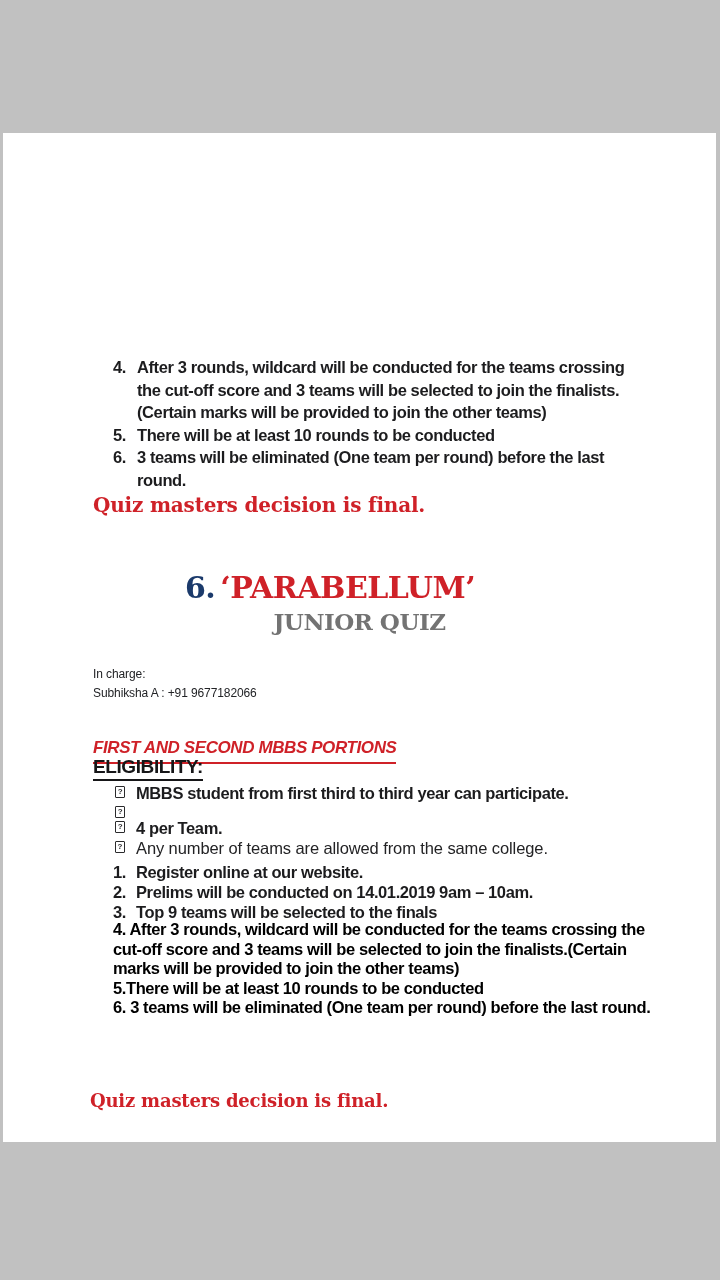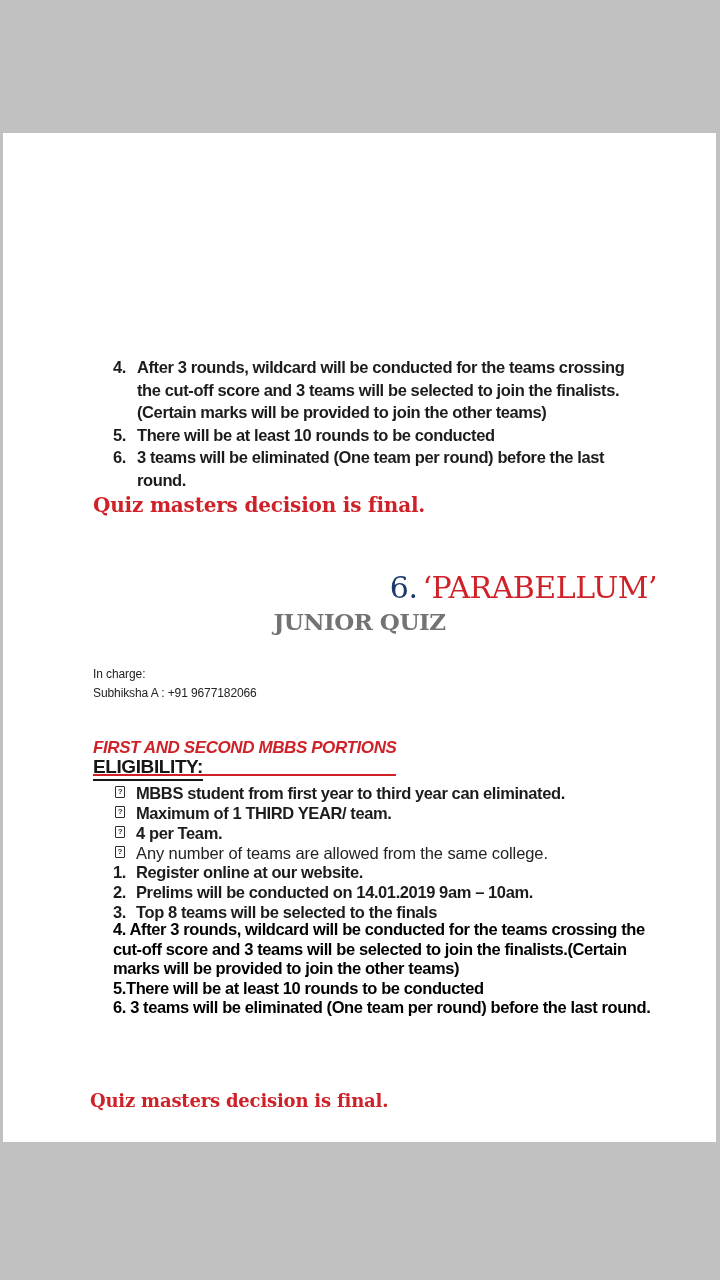--- a/index.html
+++ b/index.html
@@ -32,43 +32,43 @@
     font-size:20px;line-height:25px;color:#cf2128;letter-spacing:-0.2px;
   }
   .red-note-2{
     position:absolute;left:87px;top:956px;
     font-family:"DejaVu Serif", serif;font-weight:bold;
     font-size:18px;line-height:23px;color:#cf2128;letter-spacing:-0.2px;
   }
   
   .title-line1{
     position:absolute;left:0;top:438px;width:654px;
-    text-align:right;font-family:"DejaVu Serif", serif;
-    font-weight:normal;font-size:30px;line-height:33px;
+    text-align:center;font-family:"DejaVu Serif", serif;
+    font-weight:bold;font-size:30px;line-height:33px;
     color:#1b3a6b;letter-spacing:-0.5px;
   }
   .title-line1 .quiz-name{color:#cf2128;margin-left:5px;}
   .title-line2{
     position:absolute;left:0;top:476px;width:713px;
     text-align:center;font-family:"DejaVu Serif", serif;
     font-weight:bold;font-size:23px;line-height:26px;
     color:#737373;letter-spacing:-0.5px;
   }
   
   .in-charge{
     position:absolute;left:90px;top:532px;
     font-size:12px;line-height:19px;color:#222326;letter-spacing:-0.1px;
   }
   
   .portions-heading{
     position:absolute;left:90px;top:605px;
     font-size:17px;font-weight:bold;font-style:italic;
     color:#cf2128;letter-spacing:-0.4px;
   }
-  .portions-heading span{border-bottom:2px solid #cf2128;padding-bottom:17px;margin-top:28px;}
+  .portions-heading span{border-bottom:2px solid #cf2128;padding-bottom:5px;margin-top:28px;}
   .elig-heading{
     position:absolute;left:90px;top:623px;
     font-size:19px;font-weight:bold;color:#161618;letter-spacing:-0.4px;
   }
   .elig-heading span{border-bottom:2.5px solid #161618;padding-bottom:2px;}
   
   .bullets{
     position:absolute;left:112px;top:650px;width:560px;
     font-size:16.5px;font-weight:bold;color:#1c1c1e;
     letter-spacing:-0.4px;line-height:20px;
@@ -133,25 +133,24 @@
     <div class="portions-heading">
       <span>FIRST AND SECOND MBBS PORTIONS</span>
     </div>
     <div class="elig-heading">
       <span>ELIGIBILITY:</span>
     </div>
 
     <div class="bullets">
       <div class="bullet-row">
         <span class="tofu">?</span>
-        <span class="txt">MBBS student from first year to third year can eliminated.</span>
+        <span class="txt">MBBS student from first third to third year can participate.</span>
       </div>
       <div class="bullet-row">
         <span class="tofu">?</span>
-        <span class="txt">Maximum of 1 THIRD YEAR/ team.</span>
       </div>
       <div class="bullet-row">
         <span class="tofu">?</span>
         <span class="txt">4 per Team.</span>
       </div>
       <div class="bullet-row normal">
         <span class="tofu">?</span>
         <span class="txt">Any number of  teams are allowed from the same college.</span>
       </div>
     </div>
@@ -160,21 +159,21 @@
       <div class="step-row">
         <span class="num">1.</span>
         <span class="txt">Register online at our website.</span>
       </div>
       <div class="step-row">
         <span class="num">2.</span>
         <span class="txt">Prelims will be conducted on 14.01.2019  9am – 10am.</span>
       </div>
       <div class="step-row">
         <span class="num">3.</span>
-        <span class="txt">Top 8 teams will be selected to the finals</span>
+        <span class="txt">Top 9 teams will be selected to the finals</span>
       </div>
     </div>
 
     <div class="para-rules">
       <div>4. After 3 rounds, wildcard will be conducted for the teams crossing the cut-off score and 3 teams will be selected to join the finalists.(Certain marks will be provided to join the other teams)</div>
       <div>5.There will be at least 10 rounds to be conducted</div>
       <div>6. 3 teams will be eliminated (One team per round) before the last round.</div>
     </div>
 
     <div class="red-note-2">Quiz masters decision is final.</div>

